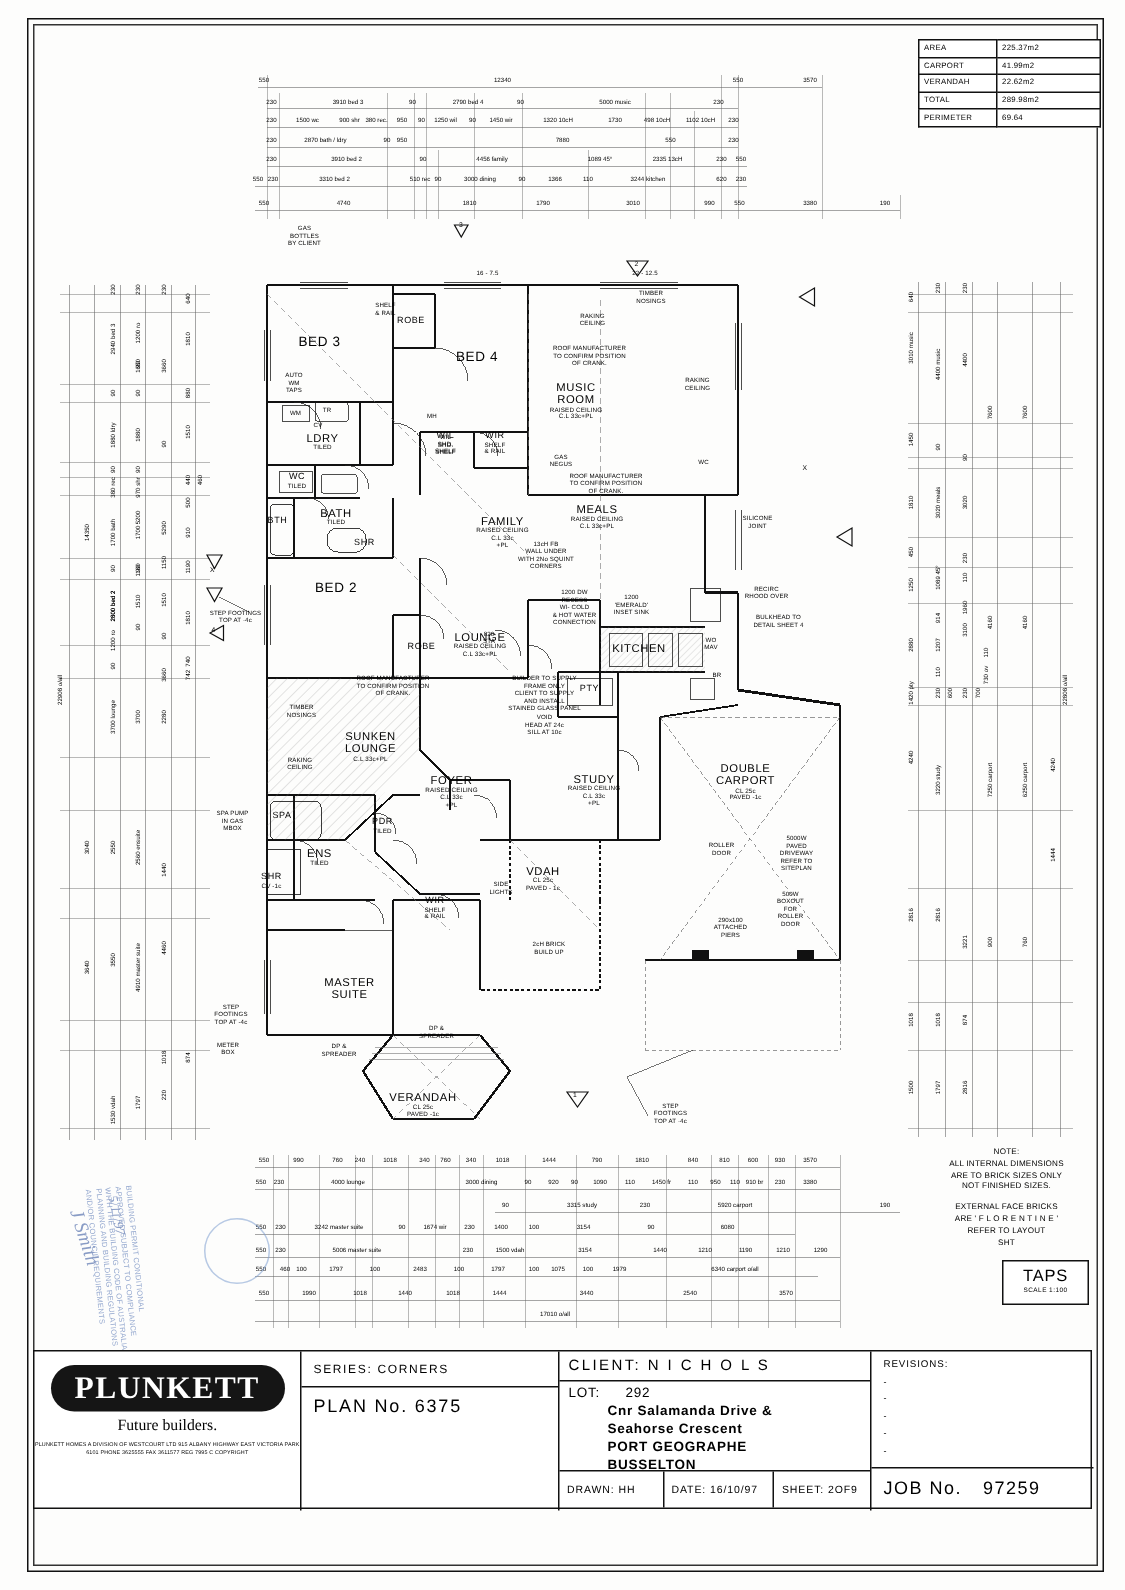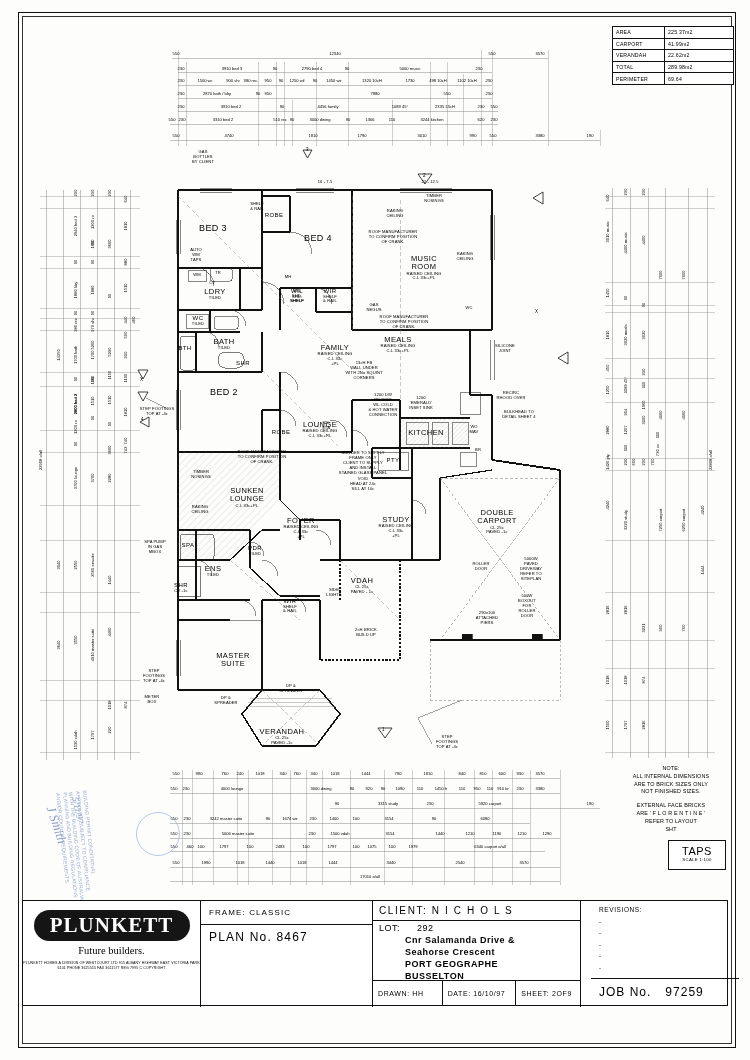--- a/index.html
+++ b/index.html
@@ -113,21 +113,21 @@
   .cli-cell { position:absolute; left:350px; top:0; width:208px; height:106px; border-right:1.1px solid #111; }
   .cli-row { height: 20px; border-bottom: 1.1px solid #111; display:flex; align-items:center; padding-left:6px; font-size:10px; letter-spacing:1.6px;}
   .lot-row { height: 60px; border-bottom: 1.1px solid #111; padding:2px 0 0 6px; font-size:9px; line-height:1.32; letter-spacing:.5px;}
   .lot-row .ind { padding-left: 26px; display:block;font-weight:bold; }
   .drawn-row { height: 24px; display:flex; align-items:center; font-size:7px; letter-spacing:.6px;}
   .drawn-row > div { padding-left:5px; height:100%; display:flex; align-items:center; }
   .drawn-row .d1 { width:70px; border-right:1.1px solid #111;}
   .drawn-row .d2 { width:74px; border-right:1.1px solid #111;}
   .drawn-row .d3 { width:64px; }
 
-  .rev-cell { position:absolute; left:558px; top:0; width:148px; height:106px;margin-left:10px; }
+  .rev-cell { position:absolute; left:558px; top:0; width:148px; height:106px; }
   .rev-box { height:78px; border-bottom:1.1px solid #111; padding:5px 0 0 8px; font-size:6.5px; letter-spacing:.6px; }
   .rev-box .dash { display:block; font-size:6px; margin-top:5.5px; }
   .job-row { height:26px; display:flex; align-items:center; padding-left:8px; font-size:12px; letter-spacing:1px; }
   .job-row .num { margin-left: 14px; }
 
   
   .stamp {
     position:absolute; left:36px; top:786px; width:120px; height:96px;
     pointer-events:none; opacity:.55;
   }
@@ -531,21 +531,21 @@
       <path d="M140 422 l9 -5 l0 10 z"></path>
       <path d="M138 370 l10 0 l-5 9 z"></path>
       <path d="M138 392 l10 0 l-5 9 z"></path>
       <path d="M378 728 l14 0 l-7 10 z"></path>
     </g>
   </svg>
 
   <div id="rooms-layer">
       <div class="room" style="left: 213px; top: 228px;"><div class="nm ">BED 3</div></div>
       <div class="room" style="left: 318px; top: 238px;"><div class="nm ">BED 4</div></div>
-      <div class="room" style="left: 424px; top: 268px;"><div class="nm sm">MUSIC
+      <div class="room" style="left: 384px; top: 268px;"><div class="nm sm">MUSIC
 ROOM</div><div class="sub">RAISED CEILING
 C.L 33c+PL</div></div>
       <div class="room" style="left: 215px; top: 295px;"><div class="nm sm">LDRY</div><div class="sub">TILED</div></div>
       <div class="room" style="left: 297px; top: 296px;"><div class="nm xs">WIL</div><div class="sub">SHD.
 SHELF</div></div>
       <div class="room" style="left: 330px; top: 296px;"><div class="nm xs">WIR</div><div class="sub">SHELF
 &amp; RAIL</div></div>
       <div class="room" style="left: 198px; top: 321px;"><div class="nm xs">WC</div><div class="sub">TILED</div></div>
       <div class="room" style="left: 224px; top: 345px;"><div class="nm sm">BATH</div><div class="sub">TILED</div></div>
       <div class="room" style="left: 398px; top: 345px;"><div class="nm sm">MEALS</div><div class="sub">RAISED CEILING
@@ -999,22 +999,22 @@
     <div class="logo-cell">
       <div class="pill">PLUNKETT</div>
       <div class="fb">Future builders.</div>
       <div class="fine">PLUNKETT HOMES A DIVISION OF WESTCOURT LTD
 915 ALBANY HIGHWAY EAST VICTORIA PARK 6101
 PHONE 3625555  FAX 3611577
 REG 7995   C  COPYRIGHT</div>
     </div>
 
     <div class="mid-cell">
-      <div class="series-row">FRAME: CLASSIC</div>
-      <div class="planno-row">PLAN No. 8467</div>
+      <div class="series-row">SERIES: CORNERS</div>
+      <div class="planno-row">PLAN No. 6375</div>
     </div>
 
     <div class="cli-cell">
       <div class="cli-row">CLIENT:   N I C H O L S</div>
       <div class="lot-row">
         <span>LOT:</span>
         <span style="margin-left:14px;">292</span>
         <span class="ind">Cnr Salamanda Drive &amp;</span>
         <span class="ind">Seahorse Crescent</span>
         <span class="ind">PORT GEOGRAPHE</span>

